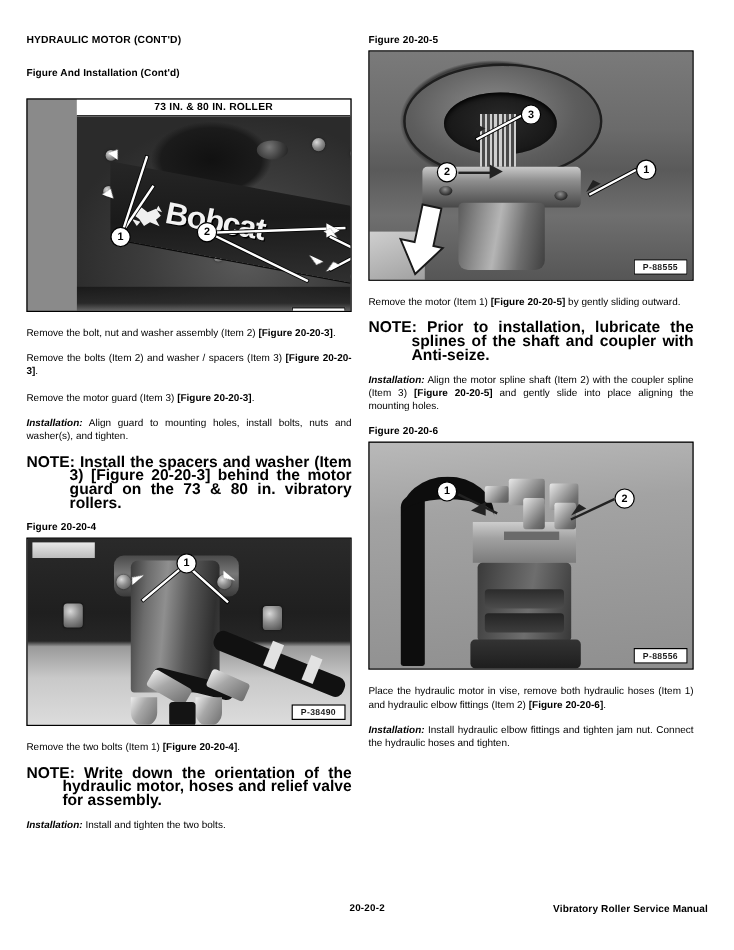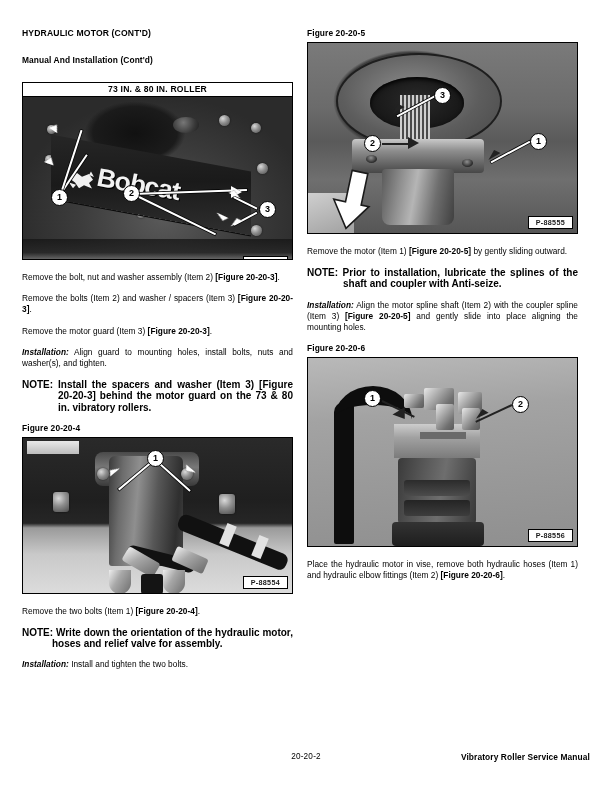--- a/index.html
+++ b/index.html
@@ -61,21 +61,21 @@
     text-align: justify;
     margin: 0 0 10px 0;
     letter-spacing: 0.02px;
   }
   p.body.last { margin-bottom: 0; }
   p.body b { font-weight: bold; }
   p.body i { font-weight: bold; }
 
   
   p.note {
-    font-size: 10px;
+    font-size: 13px;
     line-height: 11.2px;
     font-weight: bold;
     text-align: justify;
     margin: 0 0 10px 0;
     padding-left: 30px;
     text-indent: -30px;
   }
   p.note.indent-wide {
     padding-left: 36px;
     text-indent: -36px;
@@ -364,43 +364,43 @@
     left: 22px;
     top: 752px;
     width: 568px;
     height: 14px;
   }
   .footer .pg {
     position: absolute;
     left: 0; right: 0;
     text-align: center;
     font-size: 8.2px;
-    font-weight: normal;
+    font-weight: bold;
     letter-spacing: 0.2px;
   }
   .footer .man {
     position: absolute;
     right: 0;
     text-align: right;
     font-size: 8.4px;
     font-weight: bold;
     letter-spacing: 0.1px;
   }
 </style>
 </head>
 <body>
 
 <div class="page">
 
   <div class="col col-left">
 
     <div class="doc-title">HYDRAULIC MOTOR (CONT'D)</div>
-    <div class="sec-title">Manual And Installation (Cont'd)</div>
-
-    <div class="figure" style="height:178px;">
+    <div class="sec-title">Figure And Installation (Cont'd)</div>
+
+    <div class="figure" style="height:178px;padding-left:41px;">
       <div class="fig-titlebar">73 IN. &amp; 80 IN. ROLLER</div>
       <div class="photo">
         <div class="f3-bg"></div>
         <div class="f3-darkband"></div>
 
         <div class="hole" style="left:150px; top:20px; width:26px; height:16px;"></div>
         <div class="bolt" style="left:196px; top:18px; width:11px; height:11px;"></div>
         <div class="bolt" style="left:228px; top:26px; width:10px; height:10px;"></div>
         <div class="bolt" style="left:234px; top:66px; width:11px; height:11px;"></div>
         <div class="bolt" style="left:228px; top:128px; width:11px; height:11px;"></div>
@@ -474,21 +474,21 @@
         <div class="f4-fit" style="left:86px; top:132px; width:22px; height:24px; border-radius:0 0 12px 12px;"></div>
         <div class="f4-fit" style="left:140px; top:132px; width:22px; height:24px; border-radius:0 0 12px 12px;"></div>
         <div style="position:absolute; left:118px; top:136px; width:22px; height:20px; background:#141414; z-index:5; border-radius:3px;"></div>
 
         <div class="lead" style="left:128px; top:24px; width:42px; transform:rotate(140deg);"></div>
         <div class="lead" style="left:136px; top:24px; width:42px; transform:rotate(42deg);"></div>
         <div class="arrowhead" style="left:84px; top:30px; border-width:5px 4px 0 9px; border-color:#fff transparent transparent transparent; filter:drop-shadow(0 0 .6px #000); transform:rotate(140deg);"></div>
         <div class="arrowhead" style="left:160px; top:30px; border-width:5px 9px 0 4px; border-color:#fff transparent transparent transparent; filter:drop-shadow(0 0 .6px #000); transform:rotate(40deg);"></div>
         <div class="callout" style="left:124px; top:12px;">1</div>
 
-        <div class="pid">P-88554</div>
+        <div class="pid">P-38490</div>
       </div>
     </div>
 
     <p class="body"><span>Remove the two bolts (Item 1) </span><b>[Figure 20-20-4]</b><span>.</span></p>
 
     <p class="note">NOTE: Write down the orientation of the hydraulic motor, hoses and relief valve for assembly.</p>
 
     <p class="body last"><i>Installation:</i><span> Install and tighten the two bolts.</span></p>
   </div>
 
@@ -560,20 +560,21 @@
         <div class="lead" style="left:204px; top:46px; width:40px; transform:rotate(155deg); background:#222; box-shadow:none; height:2px;"></div>
         <div class="arrowhead" style="left:166px; top:52px; border-width:6px 10px 0 4px; border-color:#222 transparent transparent transparent; transform:rotate(155deg);"></div>
         <div class="callout" style="left:204px; top:38px;">2</div>
 
         <div class="pid">P-88556</div>
       </div>
     </div>
 
     <p class="body"><span>Place the hydraulic motor in vise, remove both hydraulic hoses (Item 1) and hydraulic elbow fittings (Item 2) </span><b>[Figure 20-20-6]</b><span>.</span></p>
 
+    <p class="body last"><i>Installation:</i><span> Install hydraulic elbow fittings and tighten jam nut. Connect the hydraulic hoses and tighten.</span></p>
   </div>
 
   <div class="footer">
     <div class="pg">20-20-2</div>
     <div class="man">Vibratory Roller Service Manual</div>
   </div>
 
 </div>
 
 </body></html>

